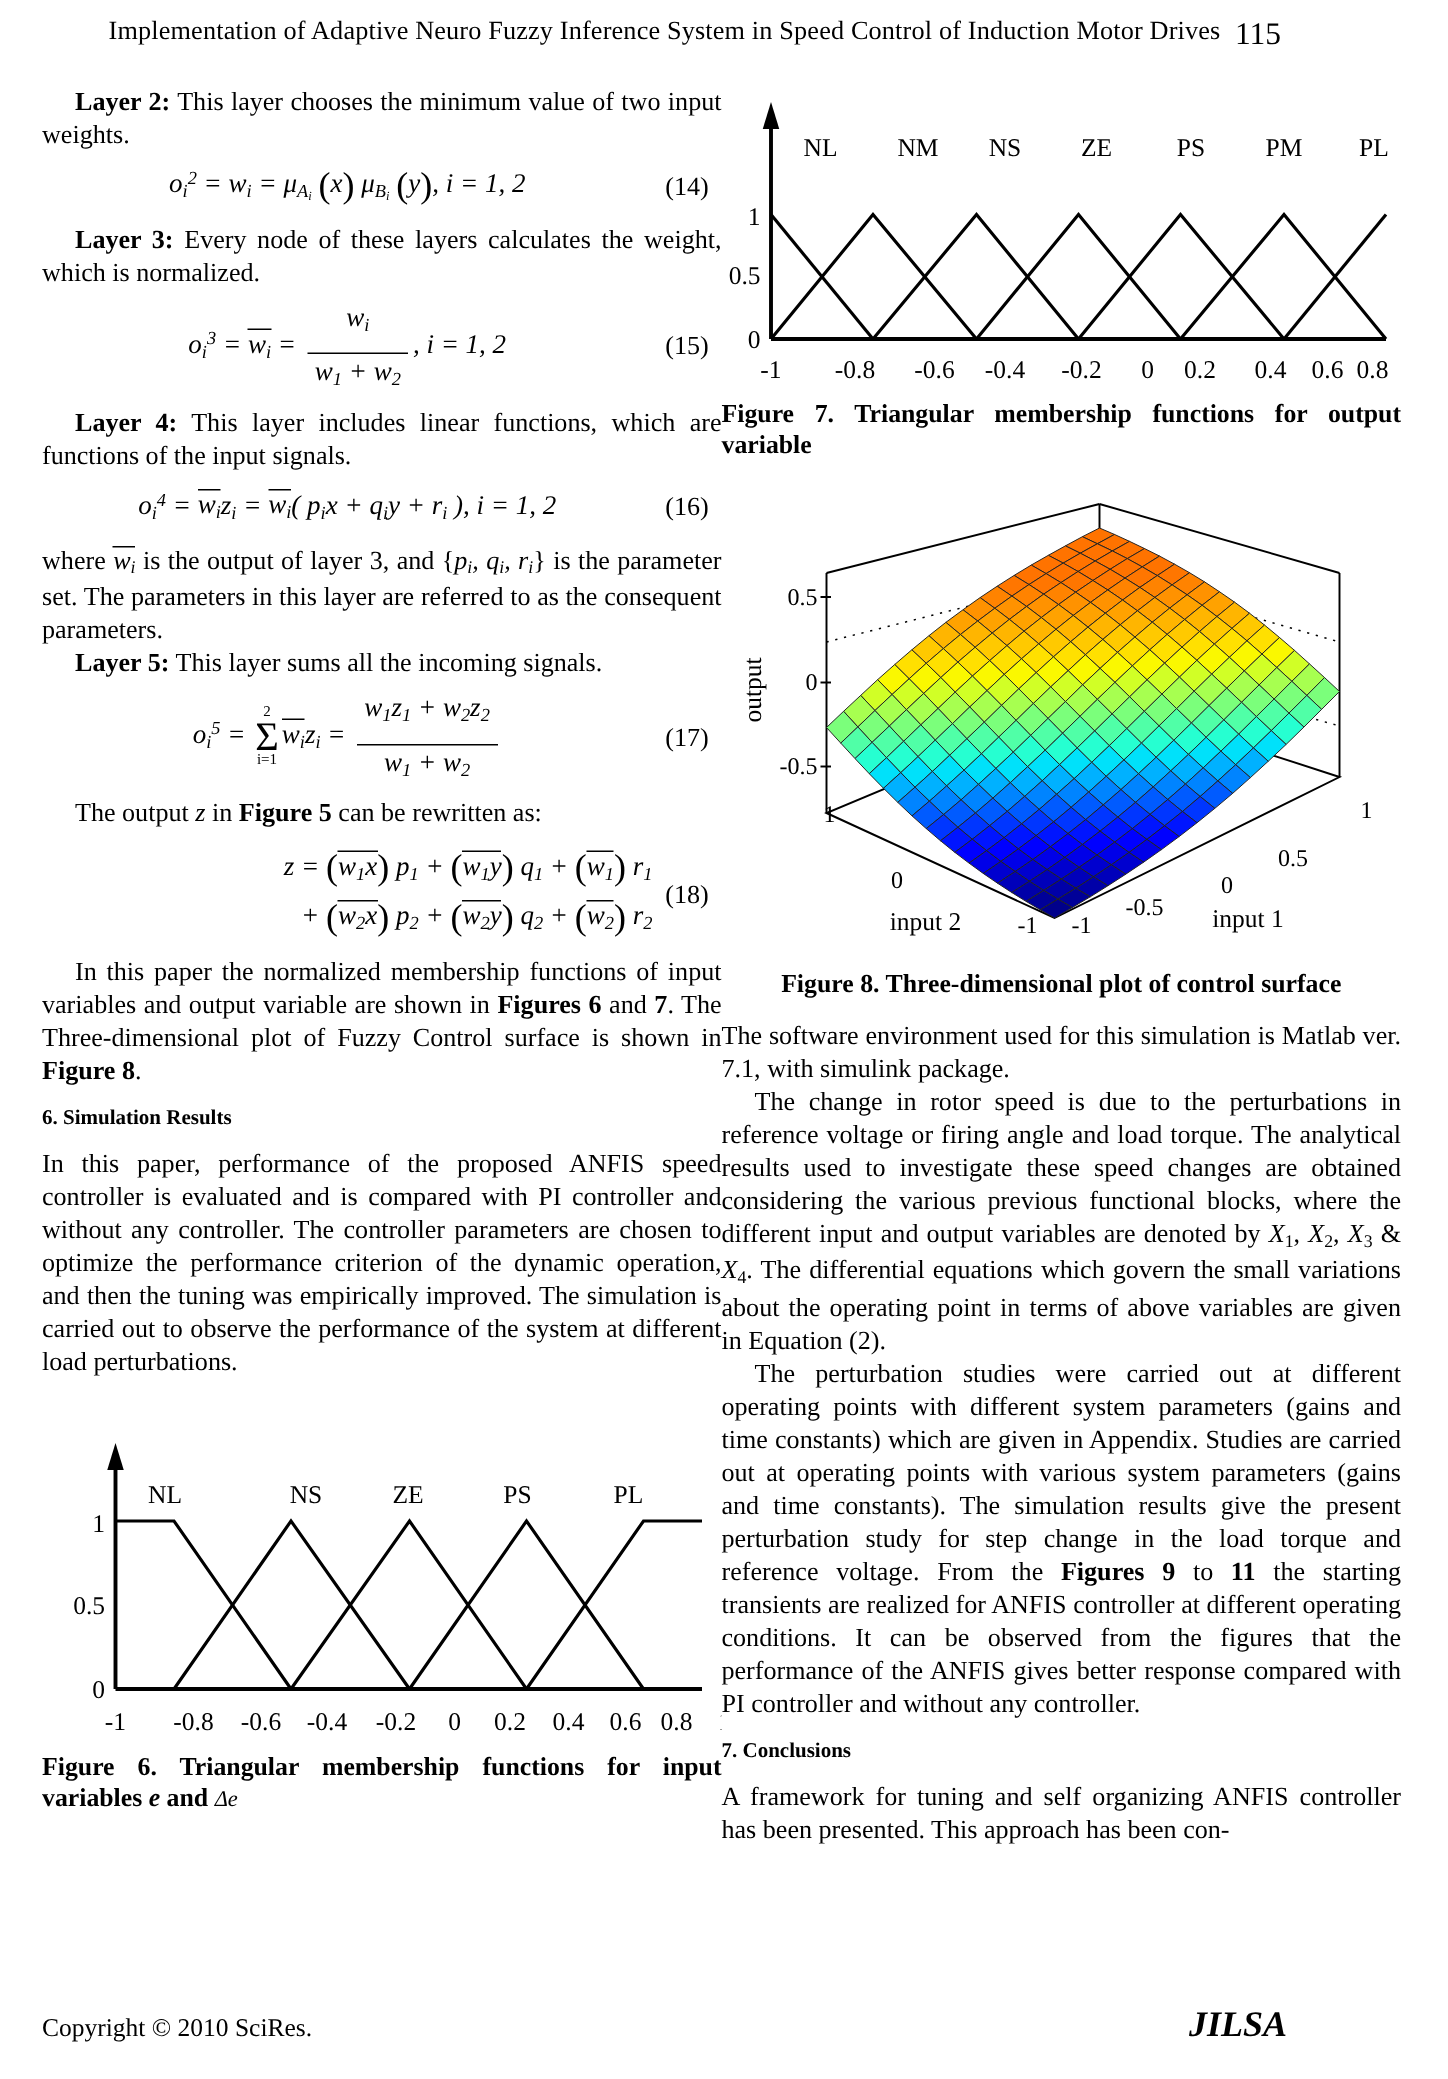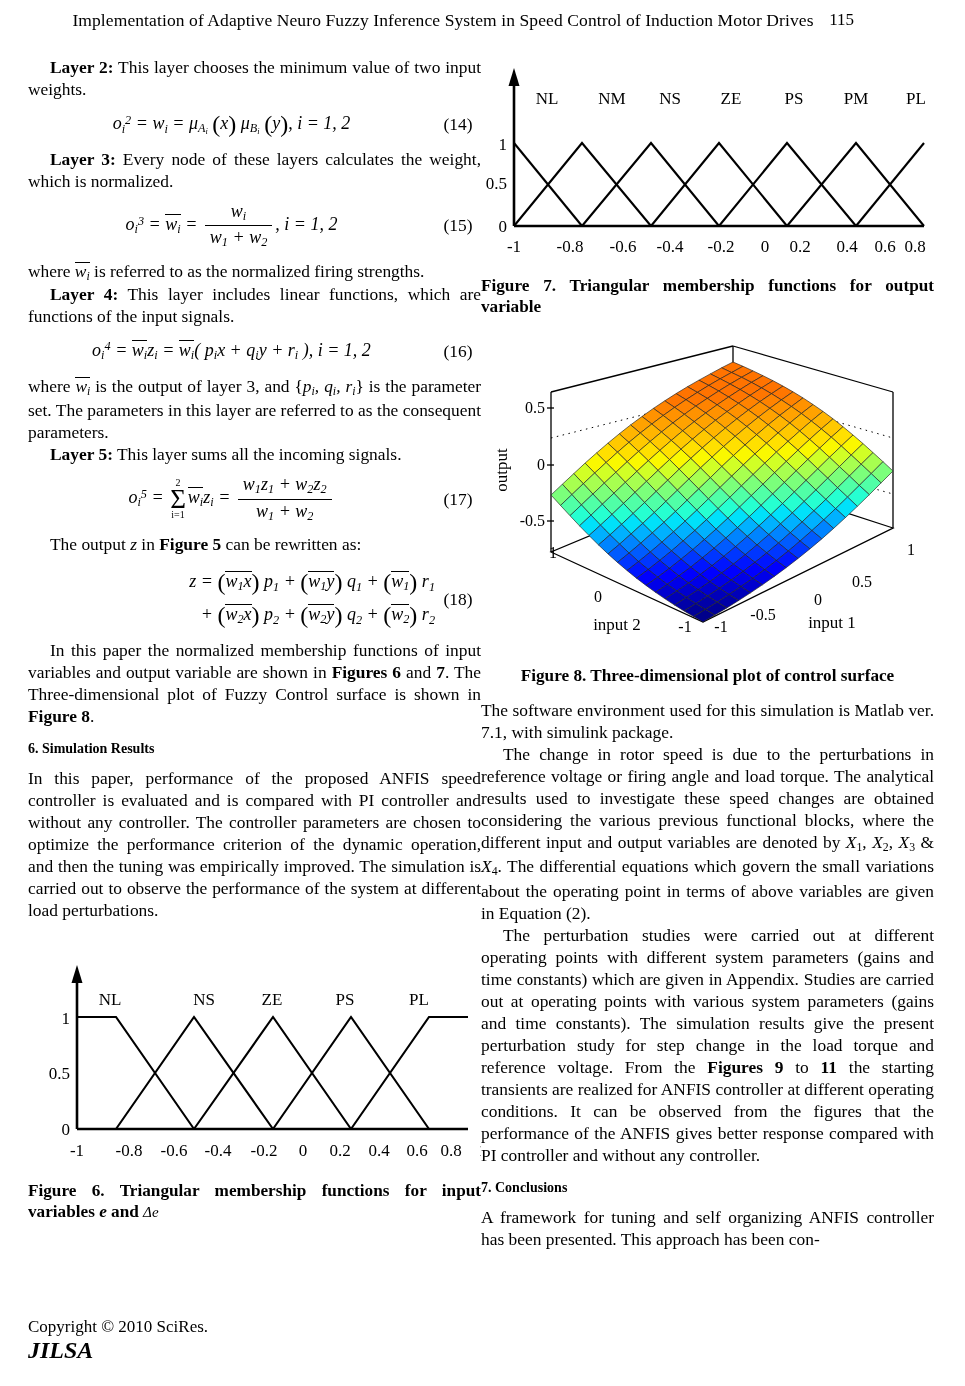--- a/index.html
+++ b/index.html
@@ -31,21 +31,21 @@
   }
   .running-head .rh-title {
     text-align: center;
     font-size: 17.5px;
     letter-spacing: 0.1px;
   }
   .running-head .rh-page {
     position: absolute;
     right: 4px;
     top: 10px;
-    font-size: 17px;
+    font-size: 21px;
   }
 
   
   .columns {
     display: flex;
     margin-top: 12px;
   }
   .col {
     width: 453px;
     flex: 0 0 453px;
@@ -103,21 +103,21 @@
   }
   .frac {
     display: inline-block;
     vertical-align: middle;
     text-align: center;
     margin: 0 3px;
   }
   .frac .num {
     display: block;
     border-bottom: 1.2px solid #000;
-    padding: 0 5px 1px 5px;
+    padding: 0 5px 11px 5px;
   }
   .frac .den {
     display: block;
     padding: 1px 5px 0 5px;
   }
   .sigma {
     display: inline-block;
     vertical-align: middle;
     text-align: center;
     font-style: normal;
@@ -132,42 +132,41 @@
     vertical-align: -0.12em;
   }
 
   
   .figure { margin: 6px 0 0 0; }
   .fig-caption {
     font-size: 17.2px;
     font-weight: bold;
     line-height: 1.22;
     text-align: justify;
-    margin-top: 16px;
+    margin-top: 6px;
   }
   .fig-caption .light { font-weight: normal; font-size: 15px; font-style: italic; }
 
   .mf-plot { position: relative; }
   .mf-plot svg { display: block; }
 
   
   .surface-wrap { position: relative; }
   .surface-wrap svg { display: block; }
 
   
   .footer {
     position: absolute;
     left: 28px;
     right: 28px;
     bottom: 22px;
     display: flex;
     justify-content: space-between;
     align-items: baseline;
     font-size: 17px;
-    flex-direction: column;
   }
   .footer .jilsa {
     font-weight: bold;
     font-style: italic;
     font-size: 24px;
   }
 </style>
 </head>
 <body>
 
@@ -193,21 +192,20 @@
 
       <p class="indent"><span class="b">Layer 3:</span><span> Every node of these layers calculates the weight, which is normalized.</span></p>
 
       <div class="eq-row">
         <div class="eq-body">
           o<sub>i</sub><sup>3</sup> = <span class="ovl">w<sub>i</sub></span> = <span class="frac"><span class="num">w<sub>i</sub></span><span class="den">w<sub>1</sub> + w<sub>2</sub></span></span>, i = 1, 2
         </div>
         <div class="eq-num">(15)</div>
       </div>
 
-      <p class="noindent"><span>where </span><span class="it ovl">w<sub>i</sub></span><span> is referred to as the normalized firing strengths.</span></p>
 
       <p class="indent"><span class="b">Layer 4:</span><span> This layer includes linear functions, which are functions of the input signals.</span></p>
 
       <div class="eq-row">
         <div class="eq-body">
           o<sub>i</sub><sup>4</sup> = <span class="ovl">w<sub>i</sub></span>z<sub>i</sub> = <span class="ovl">w<sub>i</sub></span>( p<sub>i</sub>x + q<sub>i</sub>y + r<sub>i</sub> ), i = 1, 2
         </div>
         <div class="eq-num">(16)</div>
       </div>
 

